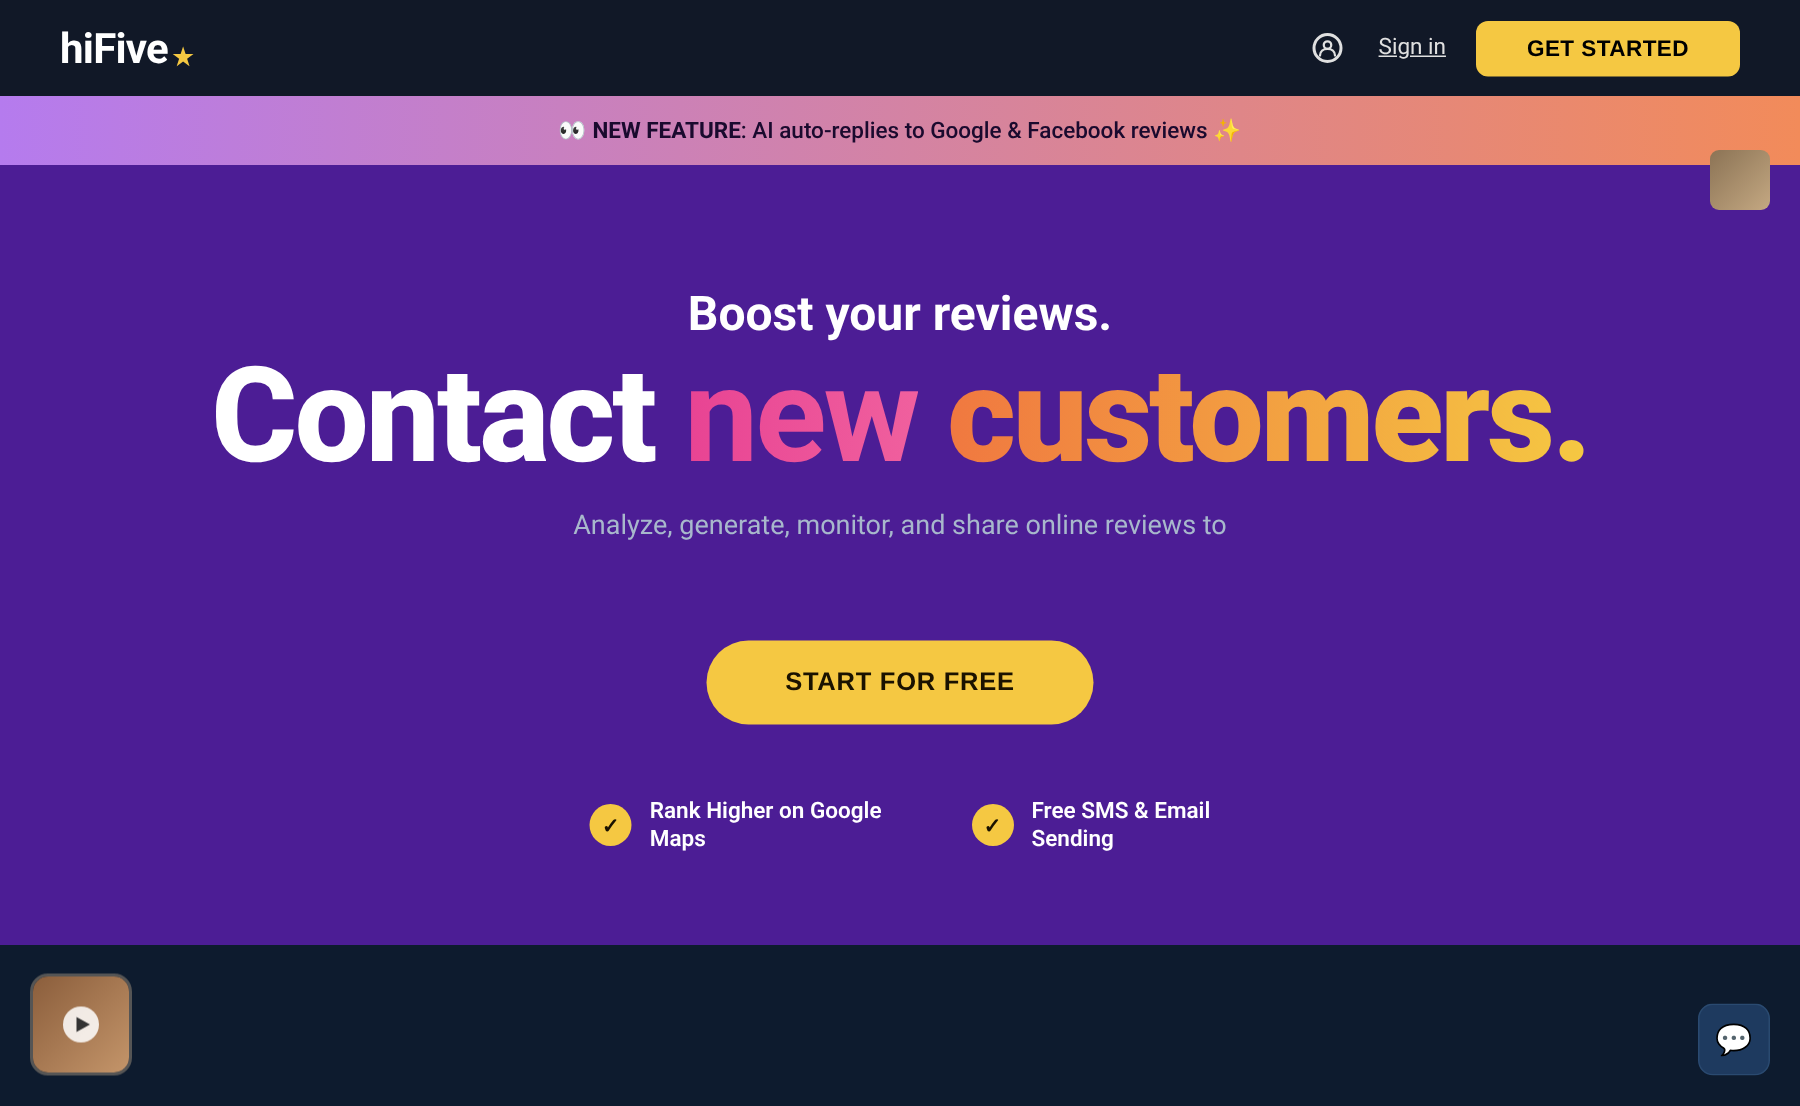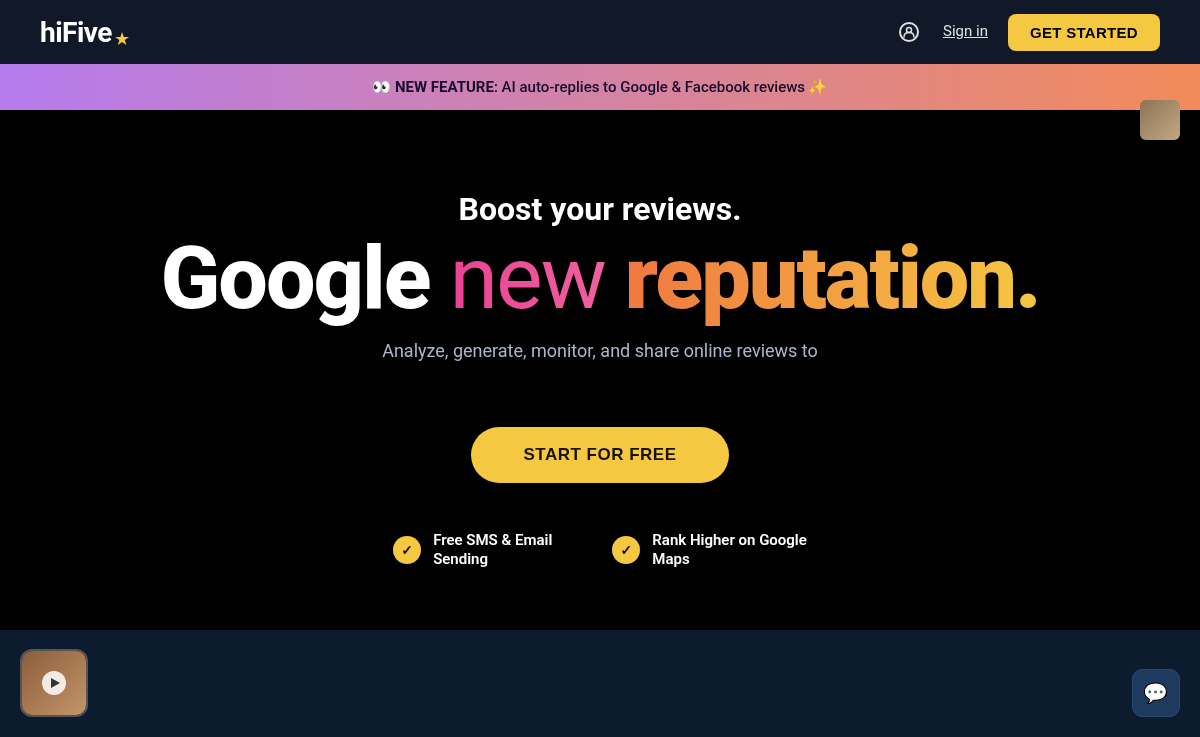--- a/index.html
+++ b/index.html
@@ -94,21 +94,21 @@
       border-radius: 50%;
       display: flex;
       align-items: center;
       justify-content: center;
     }
 
     .get-started-btn {
       background-color: #f5c842;
       color: #000000;
       border: none;
-      padding: 10px 22px;
+      padding: 10px 34px;
       border-radius: 8px;
       font-size: 15px;
       font-weight: 700;
       cursor: pointer;
       letter-spacing: 0.3px;
     }
 
     
     .banner {
       background: linear-gradient(90deg, #b57bee 0%, #f28b5a 100%);
@@ -118,41 +118,41 @@
       font-weight: 500;
       color: #1a0a2e;
     }
 
     .banner strong {
       font-weight: 700;
     }
 
     
     .hero {
-      background-color: #000000;
+      background-color: #4c1d95;
       text-align: center;
       padding: 80px 40px 60px;
       position: relative;
     }
 
     .hero-title-line2 {
       font-size: 88px;
       font-weight: 800;
       line-height: 1.05;
       color: #ffffff;
       letter-spacing: -2px;
       margin-top: 4px;
     }
 
     .new-text {
       background: linear-gradient(90deg, #e84393 0%, #f0609e 100%);
       -webkit-background-clip: text;
       -webkit-text-fill-color: transparent;
       background-clip: text;
-      font-weight: 400;
+      font-weight: 700;
     }
 
     .customers-text {
       background: linear-gradient(90deg, #f07840 0%, #f5c842 100%);
       -webkit-background-clip: text;
       -webkit-text-fill-color: transparent;
       background-clip: text;
       font-weight: 900;
     }
 
@@ -327,37 +327,37 @@
 <div class="banner">
   <span>👀</span>
   <strong>NEW FEATURE</strong><span>: AI auto-replies to Google &amp; Facebook reviews ✨</span>
 </div>
 
 <section class="hero">
   <h1>
     <span>Boost your </span><span class="reviews-text">reviews.</span>
   </h1>
   <h1 class="hero-title-line2">
-    <span>Google </span><span class="new-text">new</span><span> </span><span class="customers-text">reputation.</span>
+    <span>Contact </span><span class="new-text">new</span><span> </span><span class="customers-text">customers.</span>
   </h1>
 
   <p class="hero-subtitle">
     <span>Analyze, generate, monitor, and share online reviews to</span><br>
   </p>
 
   <button class="cta-button">START FOR FREE</button>
 
   <div class="features-row">
     <div class="feature-badge">
       <div class="check-circle"></div>
-      <div class="feature-badge-text">Free SMS &amp; Email<br>Sending</div>
+      <div class="feature-badge-text">Rank Higher on Google<br>Maps</div>
     </div>
     <div class="feature-badge">
       <div class="check-circle"></div>
-      <div class="feature-badge-text">Rank Higher on Google<br>Maps</div>
+      <div class="feature-badge-text">Free SMS &amp; Email<br>Sending</div>
     </div>
   </div>
 </section>
 
 <div class="video-thumbnail">
   <div class="video-thumbnail-inner">
     <div class="play-button"></div>
   </div>
 </div>
 

